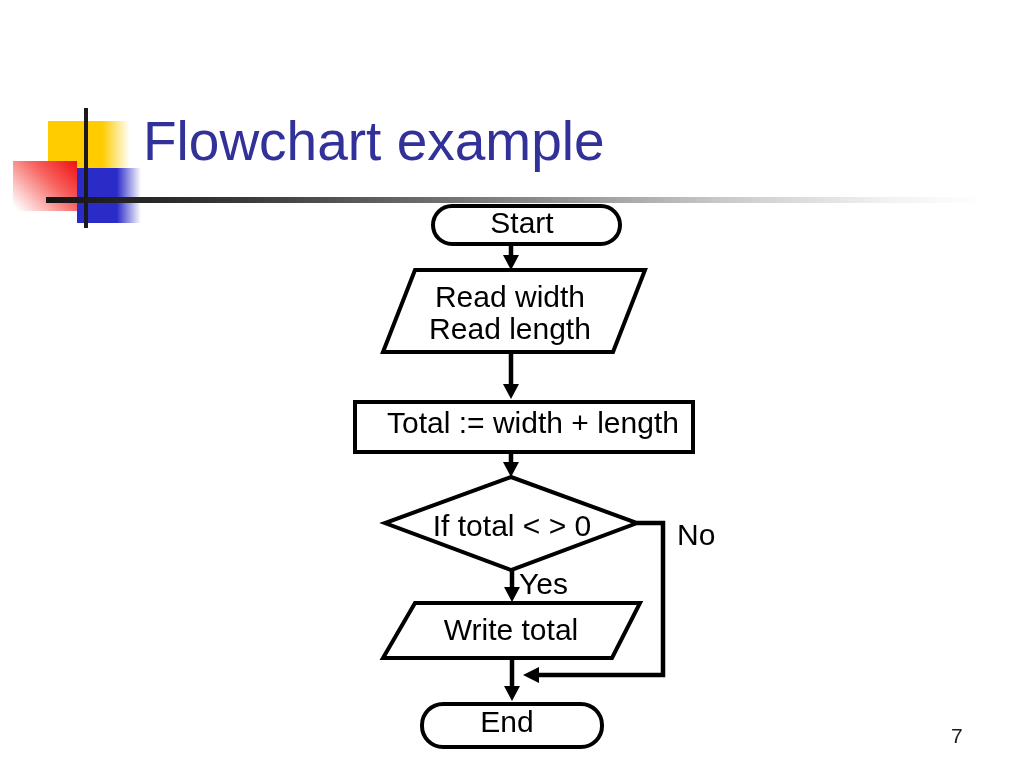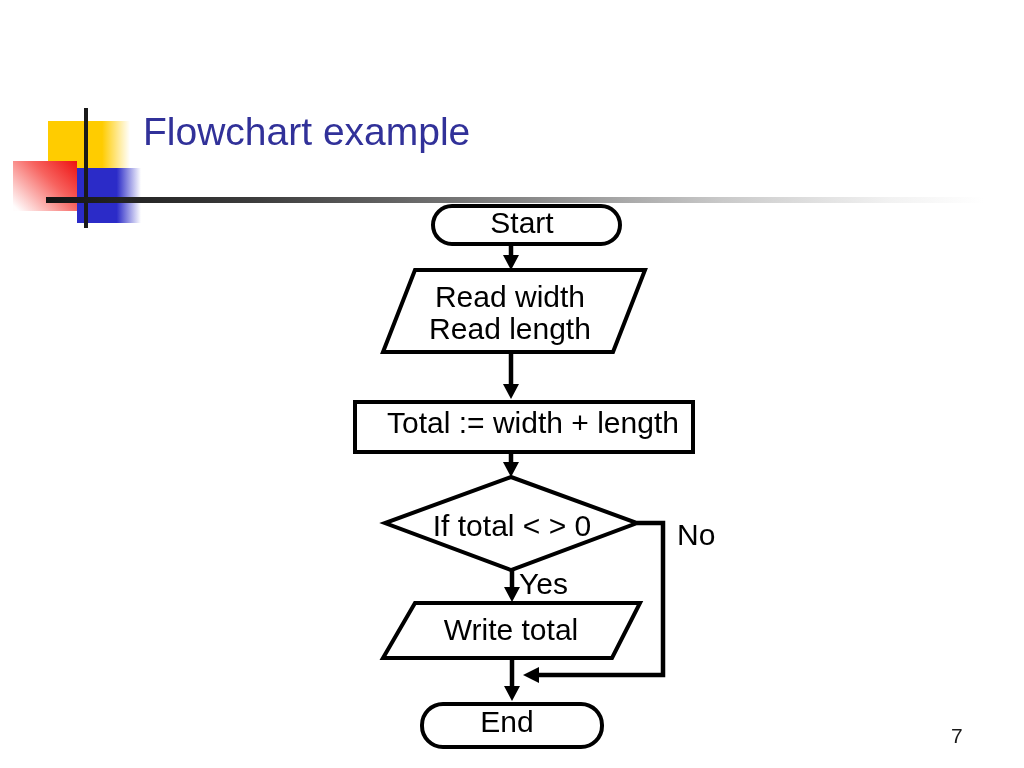--- a/index.html
+++ b/index.html
@@ -13,21 +13,21 @@
     background:linear-gradient(to right,#ffcc00 0%,#ffcc00 66%,rgba(255,204,0,0) 100%);}
   .deco-red{left:13px;top:161px;width:64px;height:50px;
     background:linear-gradient(225deg,#ee1111 0%,#f7635f 40%,rgba(255,240,240,.15) 95%);}
   .deco-blue{left:77px;top:168px;width:64px;height:55px;
     background:linear-gradient(to right,#2b2bc8 0%,#2b2bc8 62%,rgba(43,43,200,0) 100%);}
   .deco-vline{left:84px;top:108px;width:4px;height:120px;background:#1a1a1a;}
   .deco-hline{left:46px;top:197px;width:938px;height:6px;
     background:linear-gradient(to right,#141414 0%,#3c3c3c 22%,#8a8a8a 52%,#c9c9c9 72%,#f2f2f2 90%,rgba(255,255,255,0) 100%);}
   
   .title{
-    position:absolute;left:143px;top:110px;font-size:39px;line-height:1.15;
+    position:absolute;left:143px;top:110px;font-size:55px;line-height:1.15;
     color:#313199;white-space:nowrap;font-weight:400;
   }
   
   .fc{position:absolute;left:0;top:0;}
   .fc .shape{fill:#ffffff;stroke:#000000;stroke-width:4;stroke-linejoin:miter;}
   .fc .conn{fill:none;stroke:#000000;stroke-width:4.5;}
   .fc .head{fill:#000000;stroke:none;}
   .fc text{fill:#000000;font-family:"Liberation Sans",sans-serif;font-size:30px;}
   .fc .mid{text-anchor:middle;}
   

